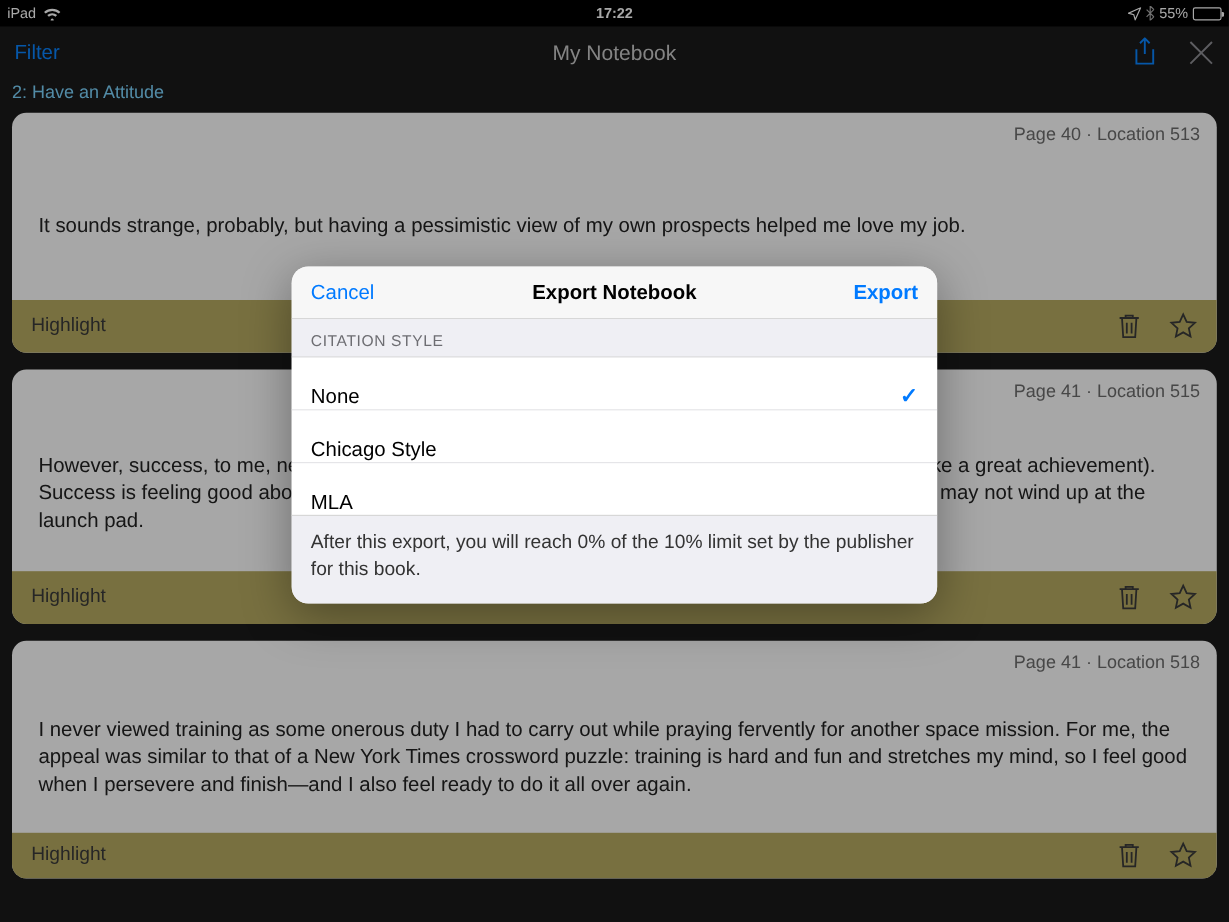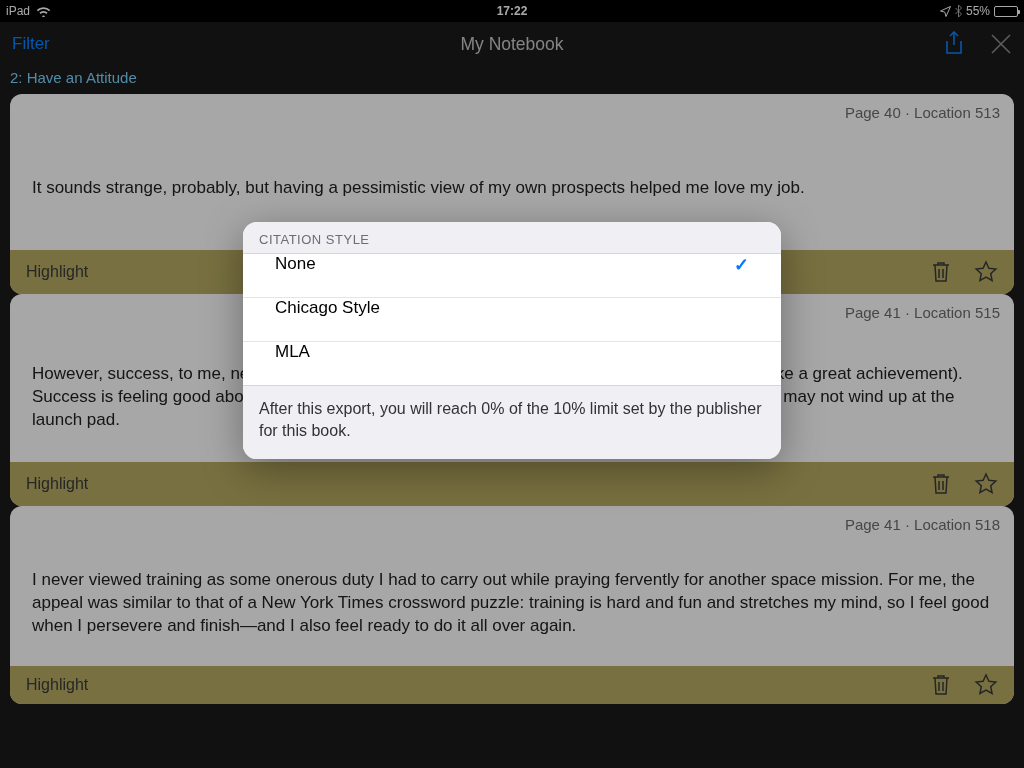--- a/index.html
+++ b/index.html
@@ -20,21 +20,21 @@
   .nav-bar { height: 44px; display:flex; align-items:center; padding: 12px 12px; color:#a0a0a0; position:relative; }
   .nav-left { color:#0a84ff; font-size:17px; }
   .nav-title { position:absolute; left:50%; transform:translateX(-50%); color:#c8c8c8; font-size:17.5px; }
   .nav-right { margin-left:auto; display:flex; align-items:center; gap:26px; }
   .nav-right svg { display:block; }
 
   
   .subheader { padding: 3px 10px 8px; color:#7dd3fc; font-size:15px; }
 
   
-  .cards { padding: 0 10px; display:flex; flex-direction:column; }
+  .cards { padding: 0 10px; display:flex; flex-direction:column; gap:14px; }
   .card { background:#fdfdfd; border-radius:12px; overflow:hidden; }
   .card-header { text-align:right; color:#6d6d6d; font-size:15px; padding: 10px 14px 0; }
   .card-body { padding: 42px 22px 30px; color:#222; font-size:17px; line-height:1.35; }
   .card.first .card-body { padding-top: 56px; padding-bottom: 50px; }
   .card-footer { background:#b7ab62; display:flex; align-items:center; padding: 10px 16px; }
   .card-footer .tag { color:#3a3a3a; font-size:16px; }
   .card-footer .actions { margin-left:auto; display:flex; align-items:center; gap:22px; }
   .card-footer svg { display:block; }
   .card.third .card-body { padding-top: 36px; padding-bottom: 28px; }
   .card-footer.trimmed { height:38px; }
@@ -43,21 +43,21 @@
   .dim { position:absolute; inset:0; background:rgba(0,0,0,0.34); }
 
   
   .modal { position:absolute; left:50%; top:222px; transform:translateX(-50%); width:538px; background:#f7f7f7; border-radius:14px; overflow:hidden; box-shadow:0 10px 40px rgba(0,0,0,0.35); }
   .modal-header { height:44px; display:flex; align-items:center; justify-content:space-between; padding:0 16px; background:#f7f7f7; border-bottom:1px solid #d7d7d7;}
   .modal-header .mh-left { color:#007aff; font-size:17px; }
   .modal-header .mh-title { color:#000; font-size:17px; font-weight:600; position:absolute; left:50%; transform:translateX(-50%);}
   .modal-header .mh-right { color:#007aff; font-size:17px; font-weight:600;}
   .section-label { padding: 10px 16px 6px; font-size:13px; color:#6d6d72; letter-spacing:0.5px; background:#efeff4; border-bottom:1px solid #d7d7d7;}
   .list { background:#fff; }
-  .row { height:44px; display:flex; align-items:flex-start; padding:0 32px; font-size:17px; color:#000; border-bottom:1px solid #e5e5e8; }
+  .row { height:44px; display:flex; align-items:flex-end; padding:0 16px; font-size:17px; color:#000; border-bottom:1px solid #e5e5e8; }
   .row:last-child { border-bottom:1px solid #d7d7d7; }
   .row .check { margin-left:auto; color:#007aff; font-size:18px; font-weight:bold;}
   .footer-note { padding: 12px 16px 18px; font-size:16px; color:#333; background:#efeff4; line-height:1.35;}
 </style>
 </head>
 <body>
 
 <div class="status-bar">
   <div class="status-left">
     <span>iPad</span>
@@ -163,20 +163,25 @@
         </span>
       </span>
     </div>
   </div>
 
 </div>
 
 <div class="dim"></div>
 
 <div class="modal">
+  <div class="modal-header">
+    <span class="mh-left">Cancel</span>
+    <span class="mh-title">Export Notebook</span>
+    <span class="mh-right">Export</span>
+  </div>
   <div class="section-label">CITATION STYLE</div>
   <div class="list">
     <div class="row">
       <span>None</span>
       <span class="check">✓</span>
     </div>
     <div class="row">
       <span>Chicago Style</span>
     </div>
     <div class="row">

